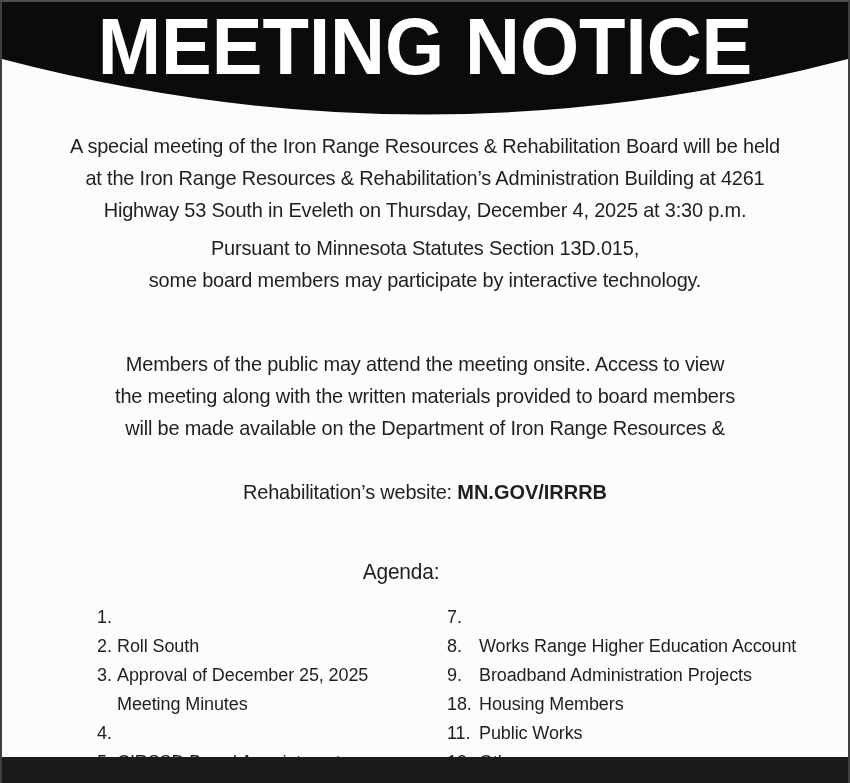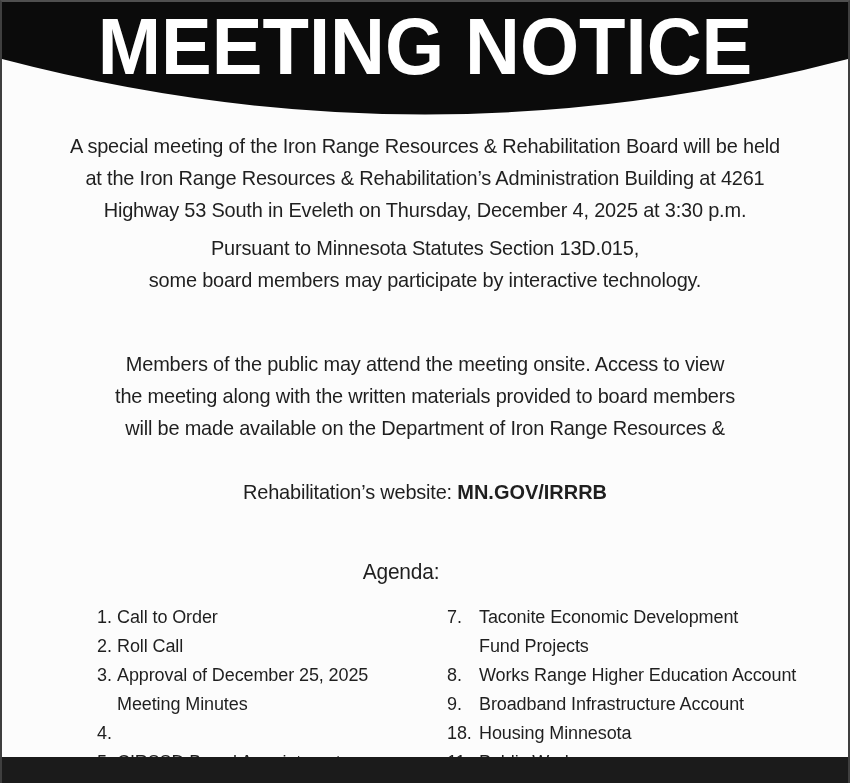--- a/index.html
+++ b/index.html
@@ -103,25 +103,24 @@
         <span>Rehabilitation’s website: </span><span class="bold">MN.GOV/IRRRB</span>
       </div>
     </div>
 
     <div class="para agenda-heading">Agenda:</div>
 
     <div class="agenda">
       <div class="agenda-col col-left" id="agenda-left">
           <div class="agenda-item">
     <span class="agenda-num">1.</span>
-    <span class="agenda-text">Call to Order</span>
   </div>
           <div class="agenda-item">
     <span class="agenda-num">2.</span>
-    <span class="agenda-text">Roll Call</span>
+    <span class="agenda-text">Roll South</span>
   </div>
           <div class="agenda-item">
     <span class="agenda-num">3.</span>
     <span class="agenda-text">Approval of December 25, 2025
 Meeting Minutes</span>
   </div>
           <div class="agenda-item">
     <span class="agenda-num">4.</span>
   </div>
           <div class="agenda-item">
@@ -129,34 +128,32 @@
     <span class="agenda-text">CIRSSD Board Appointment</span>
   </div>
           <div class="agenda-item">
     <span class="agenda-num">6.</span>
     <span class="agenda-text">Business Development Project</span>
   </div>
         </div>
       <div class="agenda-col col-right" id="agenda-right">
           <div class="agenda-item">
     <span class="agenda-num">7.</span>
-    <span class="agenda-text">Taconite Economic Development
-Fund Projects</span>
   </div>
           <div class="agenda-item">
     <span class="agenda-num">8.</span>
     <span class="agenda-text">Works Range Higher Education Account</span>
   </div>
           <div class="agenda-item">
     <span class="agenda-num">9.</span>
-    <span class="agenda-text">Broadband Infrastructure Account</span>
+    <span class="agenda-text">Broadband Administration Projects</span>
   </div>
           <div class="agenda-item">
     <span class="agenda-num">18.</span>
-    <span class="agenda-text">Housing Minnesota</span>
+    <span class="agenda-text">Housing Members</span>
   </div>
           <div class="agenda-item">
     <span class="agenda-num">11.</span>
     <span class="agenda-text">Public Works</span>
   </div>
           <div class="agenda-item">
     <span class="agenda-num">12.</span>
     <span class="agenda-text">Other</span>
   </div>
         </div>

